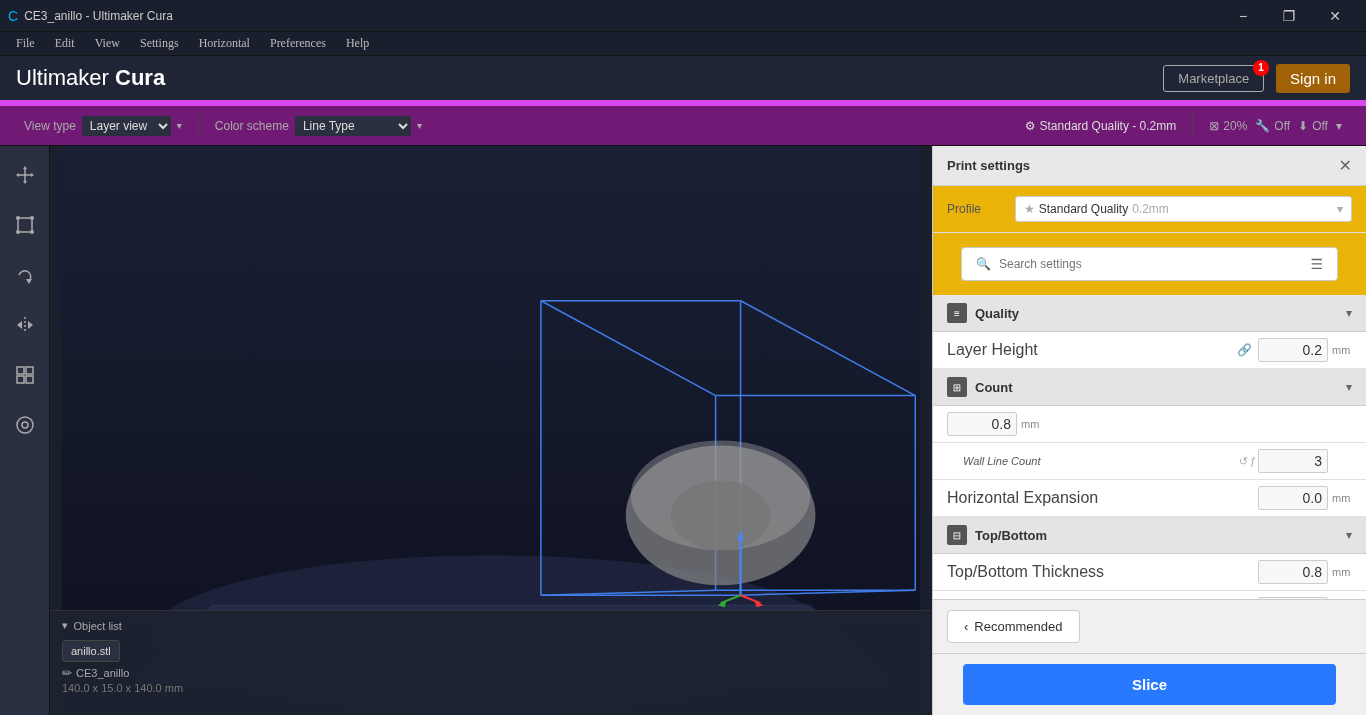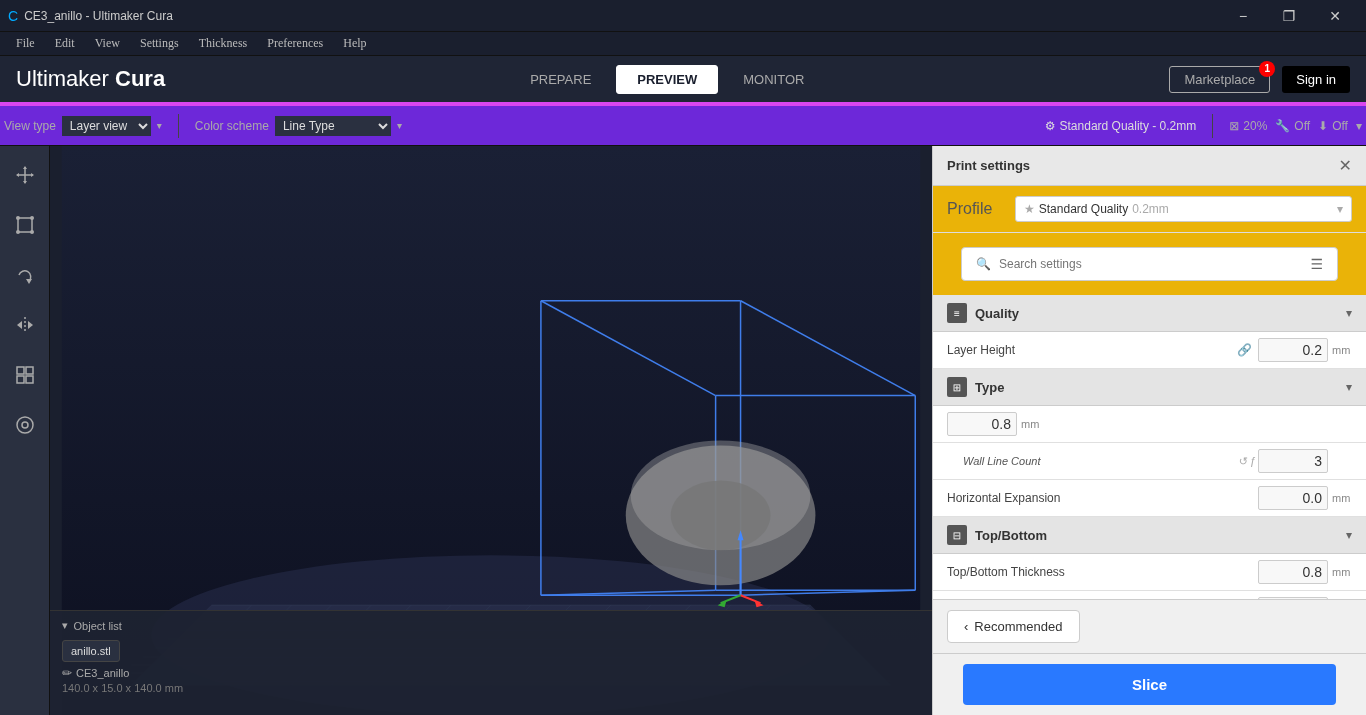--- a/index.html
+++ b/index.html
@@ -42,21 +42,21 @@
       font-family: Liberation Serif, serif;
     }
 
     
     #topnav {
       background: #1f2535;
       height: 50px;
       display: flex;
       align-items: center;
       padding: 0 16px;
-      border-bottom: 4px solid #d946ef;
+      border-bottom: 6px solid #d946ef;
     }
     #topnav .logo { color: white; font-size: 22px; font-weight: 300; margin-right: auto; }
     #topnav .logo strong { font-weight: 700; }
     #topnav .nav-tabs { display: flex; gap: 4px; }
     #topnav .nav-tab {
       color: #aaa; font-size: 13px; padding: 6px 20px; cursor: pointer; border-radius: 3px;
       border: 1px solid transparent;
     }
     #topnav .nav-tab.active {
       background: white; color: #1a1f2e; font-weight: 600; border-color: #fff;
@@ -65,31 +65,31 @@
     #topnav .marketplace-btn {
       background: none; border: 1px solid #aaa; color: #aaa; padding: 5px 14px;
       border-radius: 3px; cursor: pointer; font-size: 13px; position: relative;
     }
     #topnav .marketplace-btn .badge {
       position: absolute; top: -6px; right: -6px; background: red; color: white;
       border-radius: 50%; width: 16px; height: 16px; display: flex; align-items: center;
       justify-content: center; font-size: 10px; font-weight: bold;
     }
     #topnav .signin-btn {
-      background: #000000; border: none; color: white; padding: 6px 14px;
-      border-radius: 3px; cursor: pointer; font-size: 13px;
+      background: #a16207; border: none; color: white; padding: 6px 14px;
+      border-radius: 3px; cursor: pointer; font-size: 15px;
     }
 
     
     #toolbar {
-      background: #6d28d9;
+      background: #701a75;
       height: 40px;
       display: flex;
       align-items: center;
-      padding: 0 4px;
+      padding: 0 24px;
       gap: 8px;
       border-bottom: 1px solid #111;
     }
     .view-selector, .color-selector {
       display: flex; align-items: center; gap: 6px; color: #aaa; font-size: 12px;
     }
     .view-selector select, .color-selector select {
       background: #2a3040; border: none; color: #ddd; font-size: 12px; outline: none;
       padding: 2px 4px;
     }
@@ -179,21 +179,21 @@
     #print-settings-header span { font-size: 13px; font-weight: 600; color: #333; }
     #print-settings-header button {
       background: none; border: none; cursor: pointer; color: #666; font-size: 16px;
     }
 
     
     .profile-row {
       display: flex; align-items: center; padding: 10px 14px; gap: 8px;
       border-bottom: 1px solid #ddd;
     }
-    .profile-row .label { font-size: 16px; color: #555; width: 60px; }
+    .profile-row .label { font-size: 12px; color: #555; width: 60px; }
     .profile-select {
       flex: 1; background: white; border: 1px solid #ccc; border-radius: 3px;
       padding: 5px 8px; font-size: 12px; color: #333; display: flex; align-items: center;
       justify-content: space-between; cursor: pointer;
     }
     .profile-select .star { color: #aaa; margin-right: 4px; }
     .profile-select .chevron { color: #aaa; }
 
     
     .search-bar {
@@ -220,21 +220,21 @@
       width: 20px; height: 20px; background: #555; border-radius: 2px;
       display: flex; align-items: center; justify-content: center; color: white; font-size: 10px;
     }
     .settings-section-header .section-label { font-size: 13px; font-weight: 600; color: #333; flex: 1; }
     .settings-section-header .chevron { color: #666; font-size: 12px; }
 
     .setting-row {
       display: flex; align-items: center; padding: 6px 14px; border-bottom: 1px solid #e0e0e0;
       background: white;
     }
-    .setting-row .setting-name { flex: 1; font-size: 12px; color: #444; }
+    .setting-row .setting-name { flex: 1; font-size: 16px; color: #444; }
     .setting-row .setting-name.sub { padding-left: 16px; font-size: 11px; color: #555; font-style: italic; }
     .setting-row .link-icon { color: #aaa; font-size: 12px; margin-right: 6px; }
     .setting-row .reset-icon, .setting-row .formula-icon { color: #aaa; font-size: 11px; margin-right: 2px; cursor: pointer; }
     .setting-row input {
       width: 70px; border: 1px solid #ccc; border-radius: 2px; padding: 3px 5px;
       font-size: 14px; text-align: right; background: #f8f8f8; color: #333;
     }
     .setting-row .unit { color: #888; font-size: 11px; margin-left: 4px; width: 20px; }
 
     
@@ -280,33 +280,28 @@
     <button>❐</button>
     <button class="close-btn">✕</button>
   </div>
 </div>
 
 <div id="menubar">
   <span>File</span>
   <span>Edit</span>
   <span>View</span>
   <span>Settings</span>
-  <span>Thickness</span>
+  <span>Horizontal</span>
   <span>Preferences</span>
   <span>Help</span>
 </div>
 
 <div id="topnav">
   <div class="logo">
     <span>Ultimaker </span><strong>Cura</strong>
-  </div>
-  <div class="nav-tabs">
-    <div class="nav-tab">PREPARE</div>
-    <div class="nav-tab active">PREVIEW</div>
-    <div class="nav-tab">MONITOR</div>
   </div>
   <div class="nav-right">
     <button class="marketplace-btn">
       <span>Marketplace</span>
       <span class="badge">1</span>
     </button>
     <button class="signin-btn">Sign in</button>
   </div>
 </div>
 
@@ -536,21 +531,21 @@
       </div>
       <div class="setting-row">
         <span class="setting-name">Layer Height</span>
         <span class="link-icon">🔗</span>
         <input type="text" value="0.2" style="">
         <span class="unit">mm</span>
       </div>
 
       <div class="settings-section-header">
         <div class="section-icon">⊞</div>
-        <span class="section-label">Type</span>
+        <span class="section-label">Count</span>
         <span class="chevron">▾</span>
       </div>
       <div class="setting-row">
         <input type="text" value="0.8" style="">
         <span class="unit">mm</span>
       </div>
       <div class="setting-row">
         <span class="setting-name sub">Wall Line Count</span>
         <span class="reset-icon">↺</span>
         <span class="formula-icon">ƒ</span>

